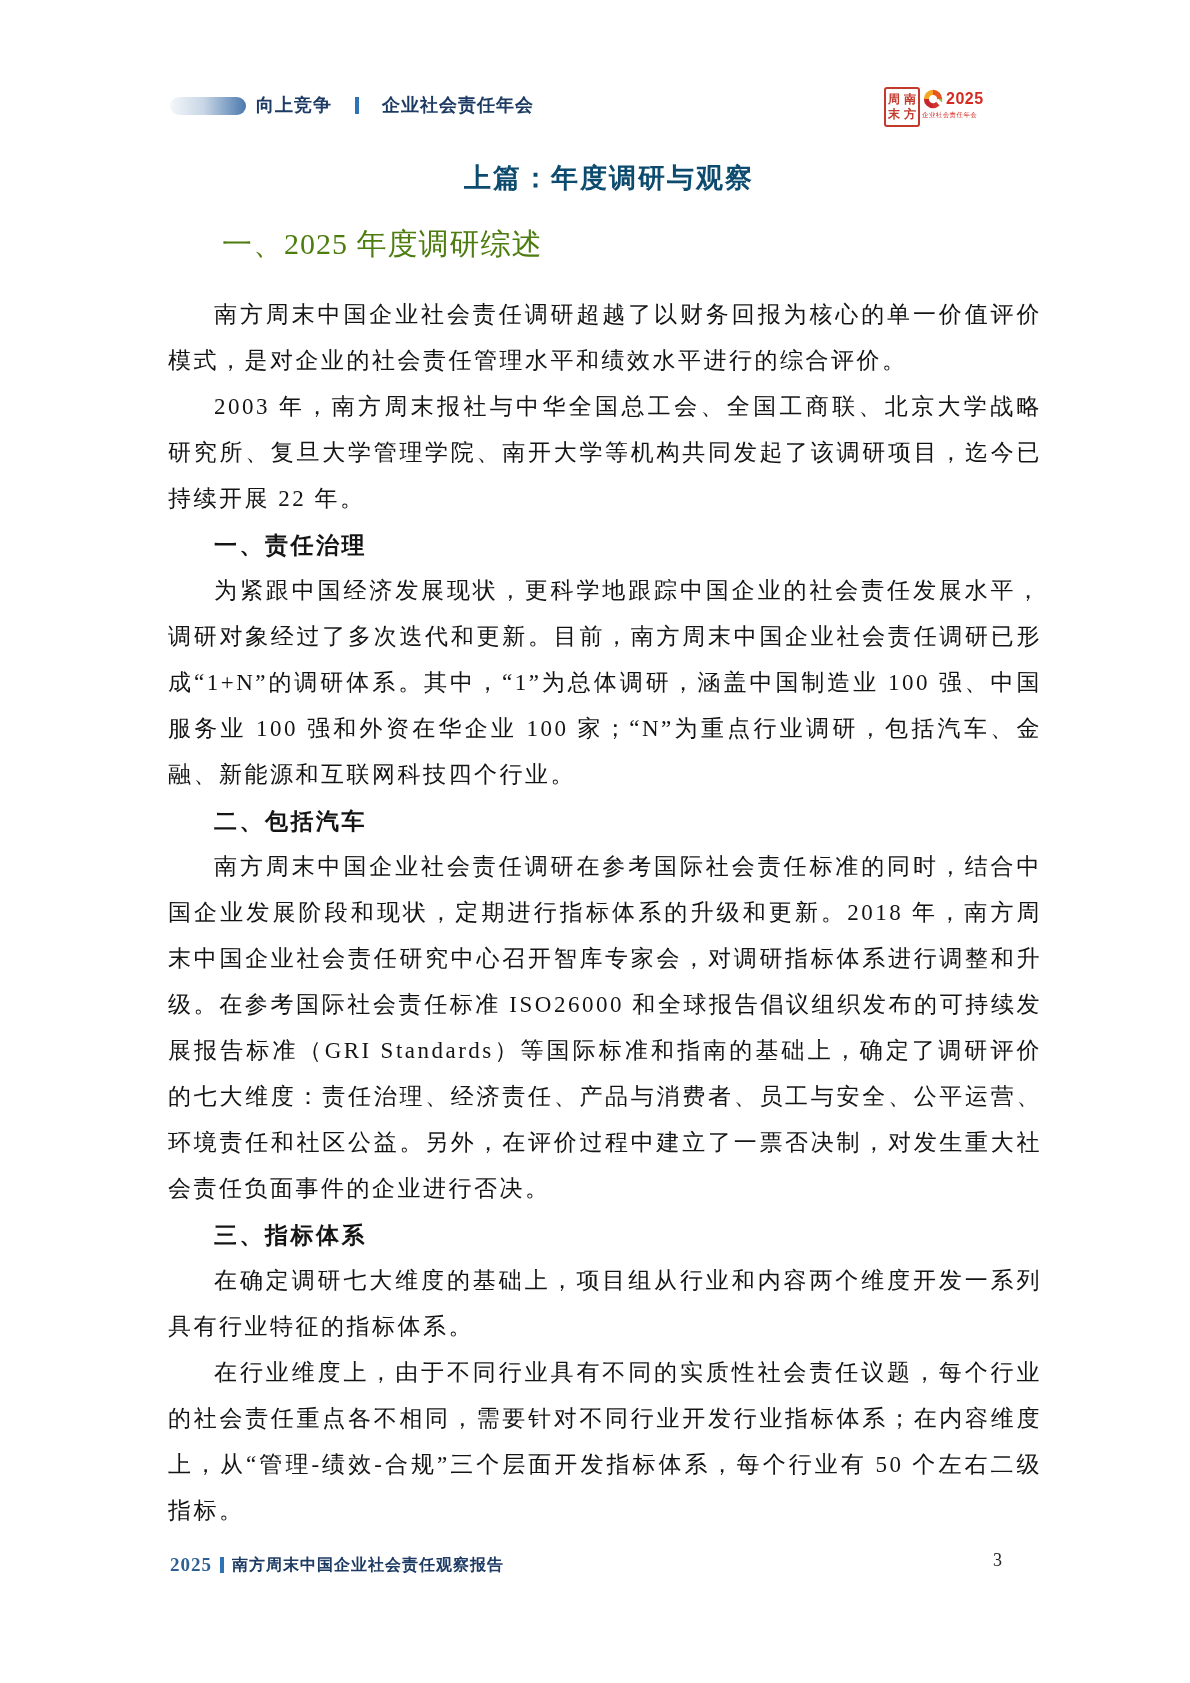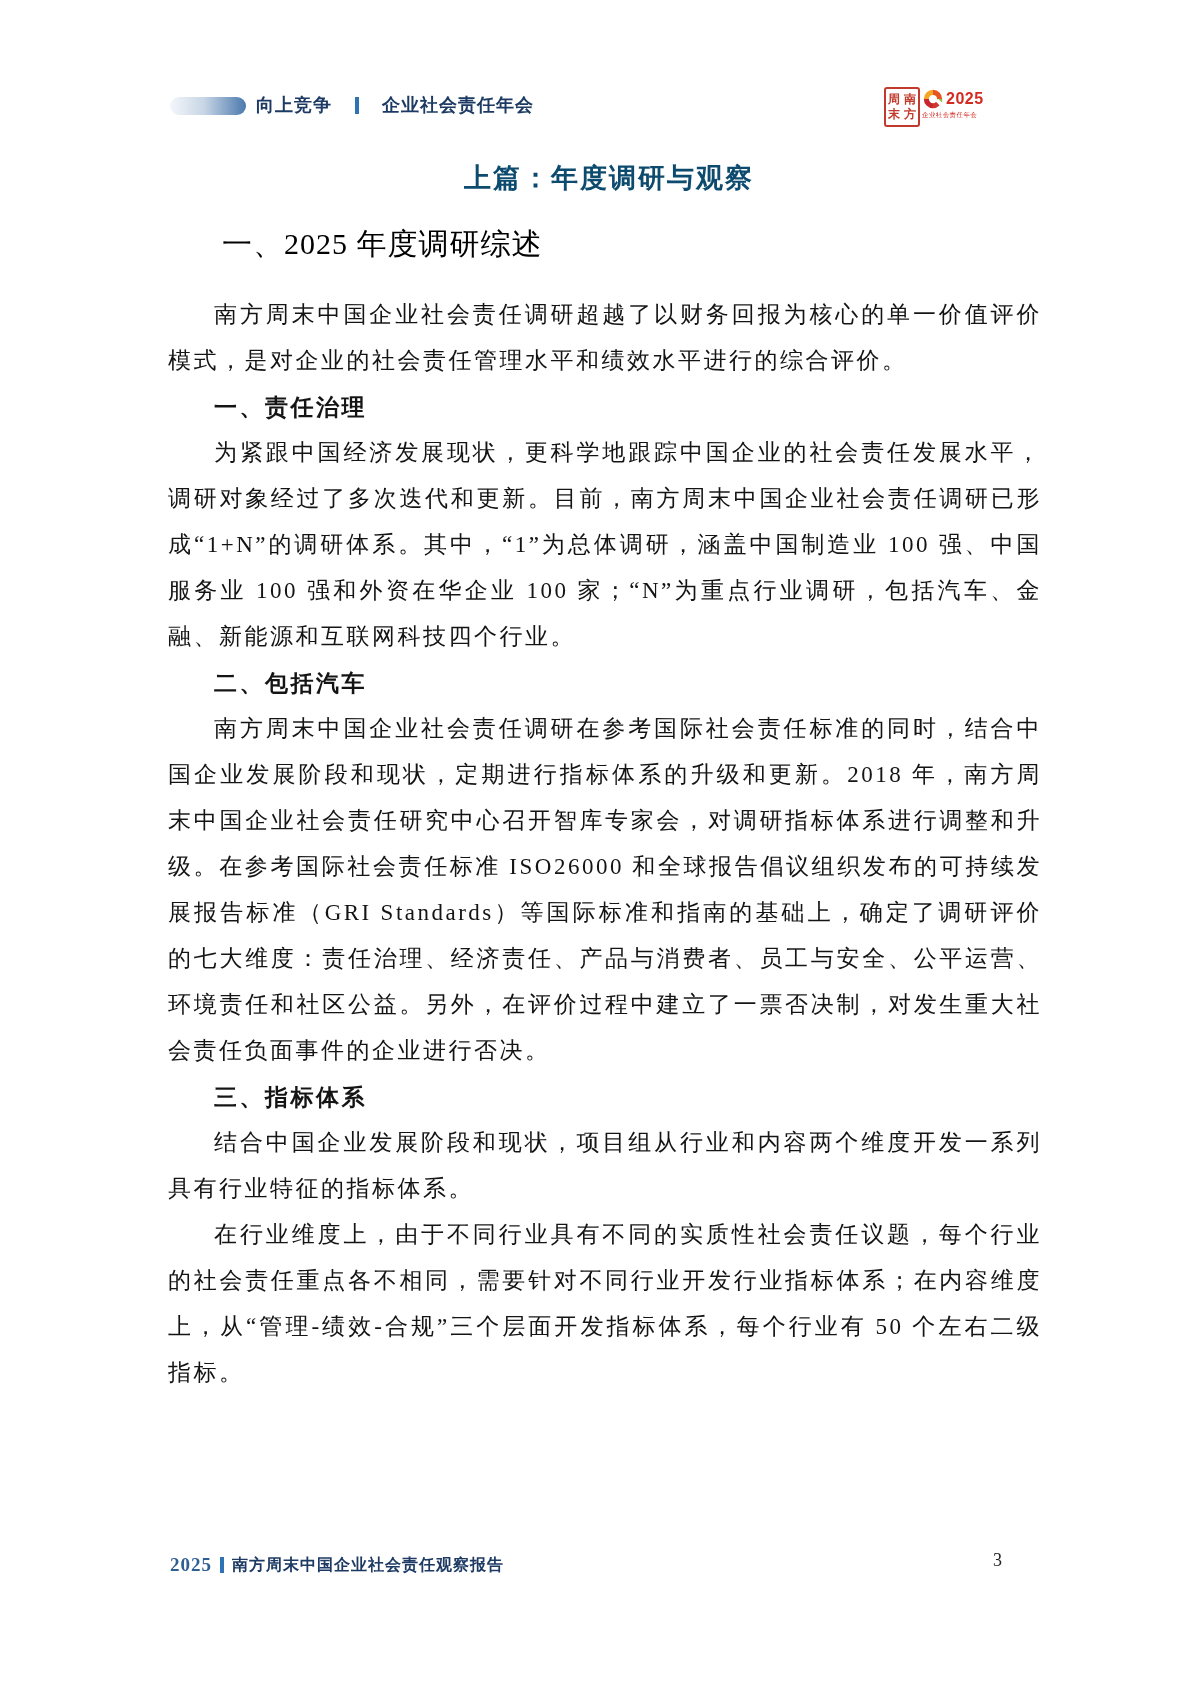--- a/index.html
+++ b/index.html
@@ -41,21 +41,21 @@
 
   
   .part-title {
     position:absolute; left:0; width:100%; top:146px; margin:14px; text-align:center;
     font-family:"Liberation Sans","DejaVu Sans",sans-serif;
     font-size:27px; font-weight:bold; color:#0c4a6e; letter-spacing:2px;
   }
   .section-title {
     position:absolute; left:222px; top:224px; margin:0;
     font-family:"Liberation Serif","DejaVu Serif",serif;
-    font-size:30px; font-weight:400; color:#000000; letter-spacing:1px;
+    font-size:30px; font-weight:400; color:#4d7c0f; letter-spacing:1px;
   }
 
   
   .body-blocks {
     position:absolute; left:168px; top:292px; width:874px;
     font-size:23px; line-height:46px; color:#141414; text-align:justify;
   }
   .body-blocks p, .body-blocks h3 {
     margin:0; text-indent:2em; letter-spacing:2.5px; font-weight:normal;
   }
@@ -113,26 +113,27 @@
       <span class="year">2025</span>
       <div class="subtitle">企业社会责任年会</div>
     </div>
   </div>
 
   <h1 class="part-title">上篇：年度调研与观察</h1>
   <h2 class="section-title">一、2025 年度调研综述</h2>
 
   <main class="body-blocks">
       <p>南方周末中国企业社会责任调研超越了以财务回报为核心的单一价值评价模式，是对企业的社会责任管理水平和绩效水平进行的综合评价。</p>
+      <p>2003 年，南方周末报社与中华全国总工会、全国工商联、北京大学战略研究所、复旦大学管理学院、南开大学等机构共同发起了该调研项目，迄今已持续开展 22 年。</p>
       <h3>一、责任治理</h3>
       <p>为紧跟中国经济发展现状，更科学地跟踪中国企业的社会责任发展水平，调研对象经过了多次迭代和更新。目前，南方周末中国企业社会责任调研已形成“1+N”的调研体系。其中，“1”为总体调研，涵盖中国制造业 100 强、中国服务业 100 强和外资在华企业 100 家；“N”为重点行业调研，包括汽车、金融、新能源和互联网科技四个行业。</p>
       <h3>二、包括汽车</h3>
       <p>南方周末中国企业社会责任调研在参考国际社会责任标准的同时，结合中国企业发展阶段和现状，定期进行指标体系的升级和更新。2018 年，南方周末中国企业社会责任研究中心召开智库专家会，对调研指标体系进行调整和升级。在参考国际社会责任标准 ISO26000 和全球报告倡议组织发布的可持续发展报告标准（GRI Standards）等国际标准和指南的基础上，确定了调研评价的七大维度：责任治理、经济责任、产品与消费者、员工与安全、公平运营、环境责任和社区公益。另外，在评价过程中建立了一票否决制，对发生重大社会责任负面事件的企业进行否决。</p>
       <h3>三、指标体系</h3>
-      <p>结合中国企业发展阶段和现状，项目组从行业和内容两个维度开发一系列具有行业特征的指标体系。</p>
+      <p>在确定调研七大维度的基础上，项目组从行业和内容两个维度开发一系列具有行业特征的指标体系。</p>
       <p>在行业维度上，由于不同行业具有不同的实质性社会责任议题，每个行业的社会责任重点各不相同，需要针对不同行业开发行业指标体系；在内容维度上，从“管理-绩效-合规”三个层面开发指标体系，每个行业有 50 个左右二级指标。</p>
     </main>
 
   <footer class="page-footer">
     <span class="f-year">2025</span>
     <span class="f-sep"></span>
     <span class="f-title">南方周末中国企业社会责任观察报告</span>
   </footer>
   <span class="page-number">3</span>
 

